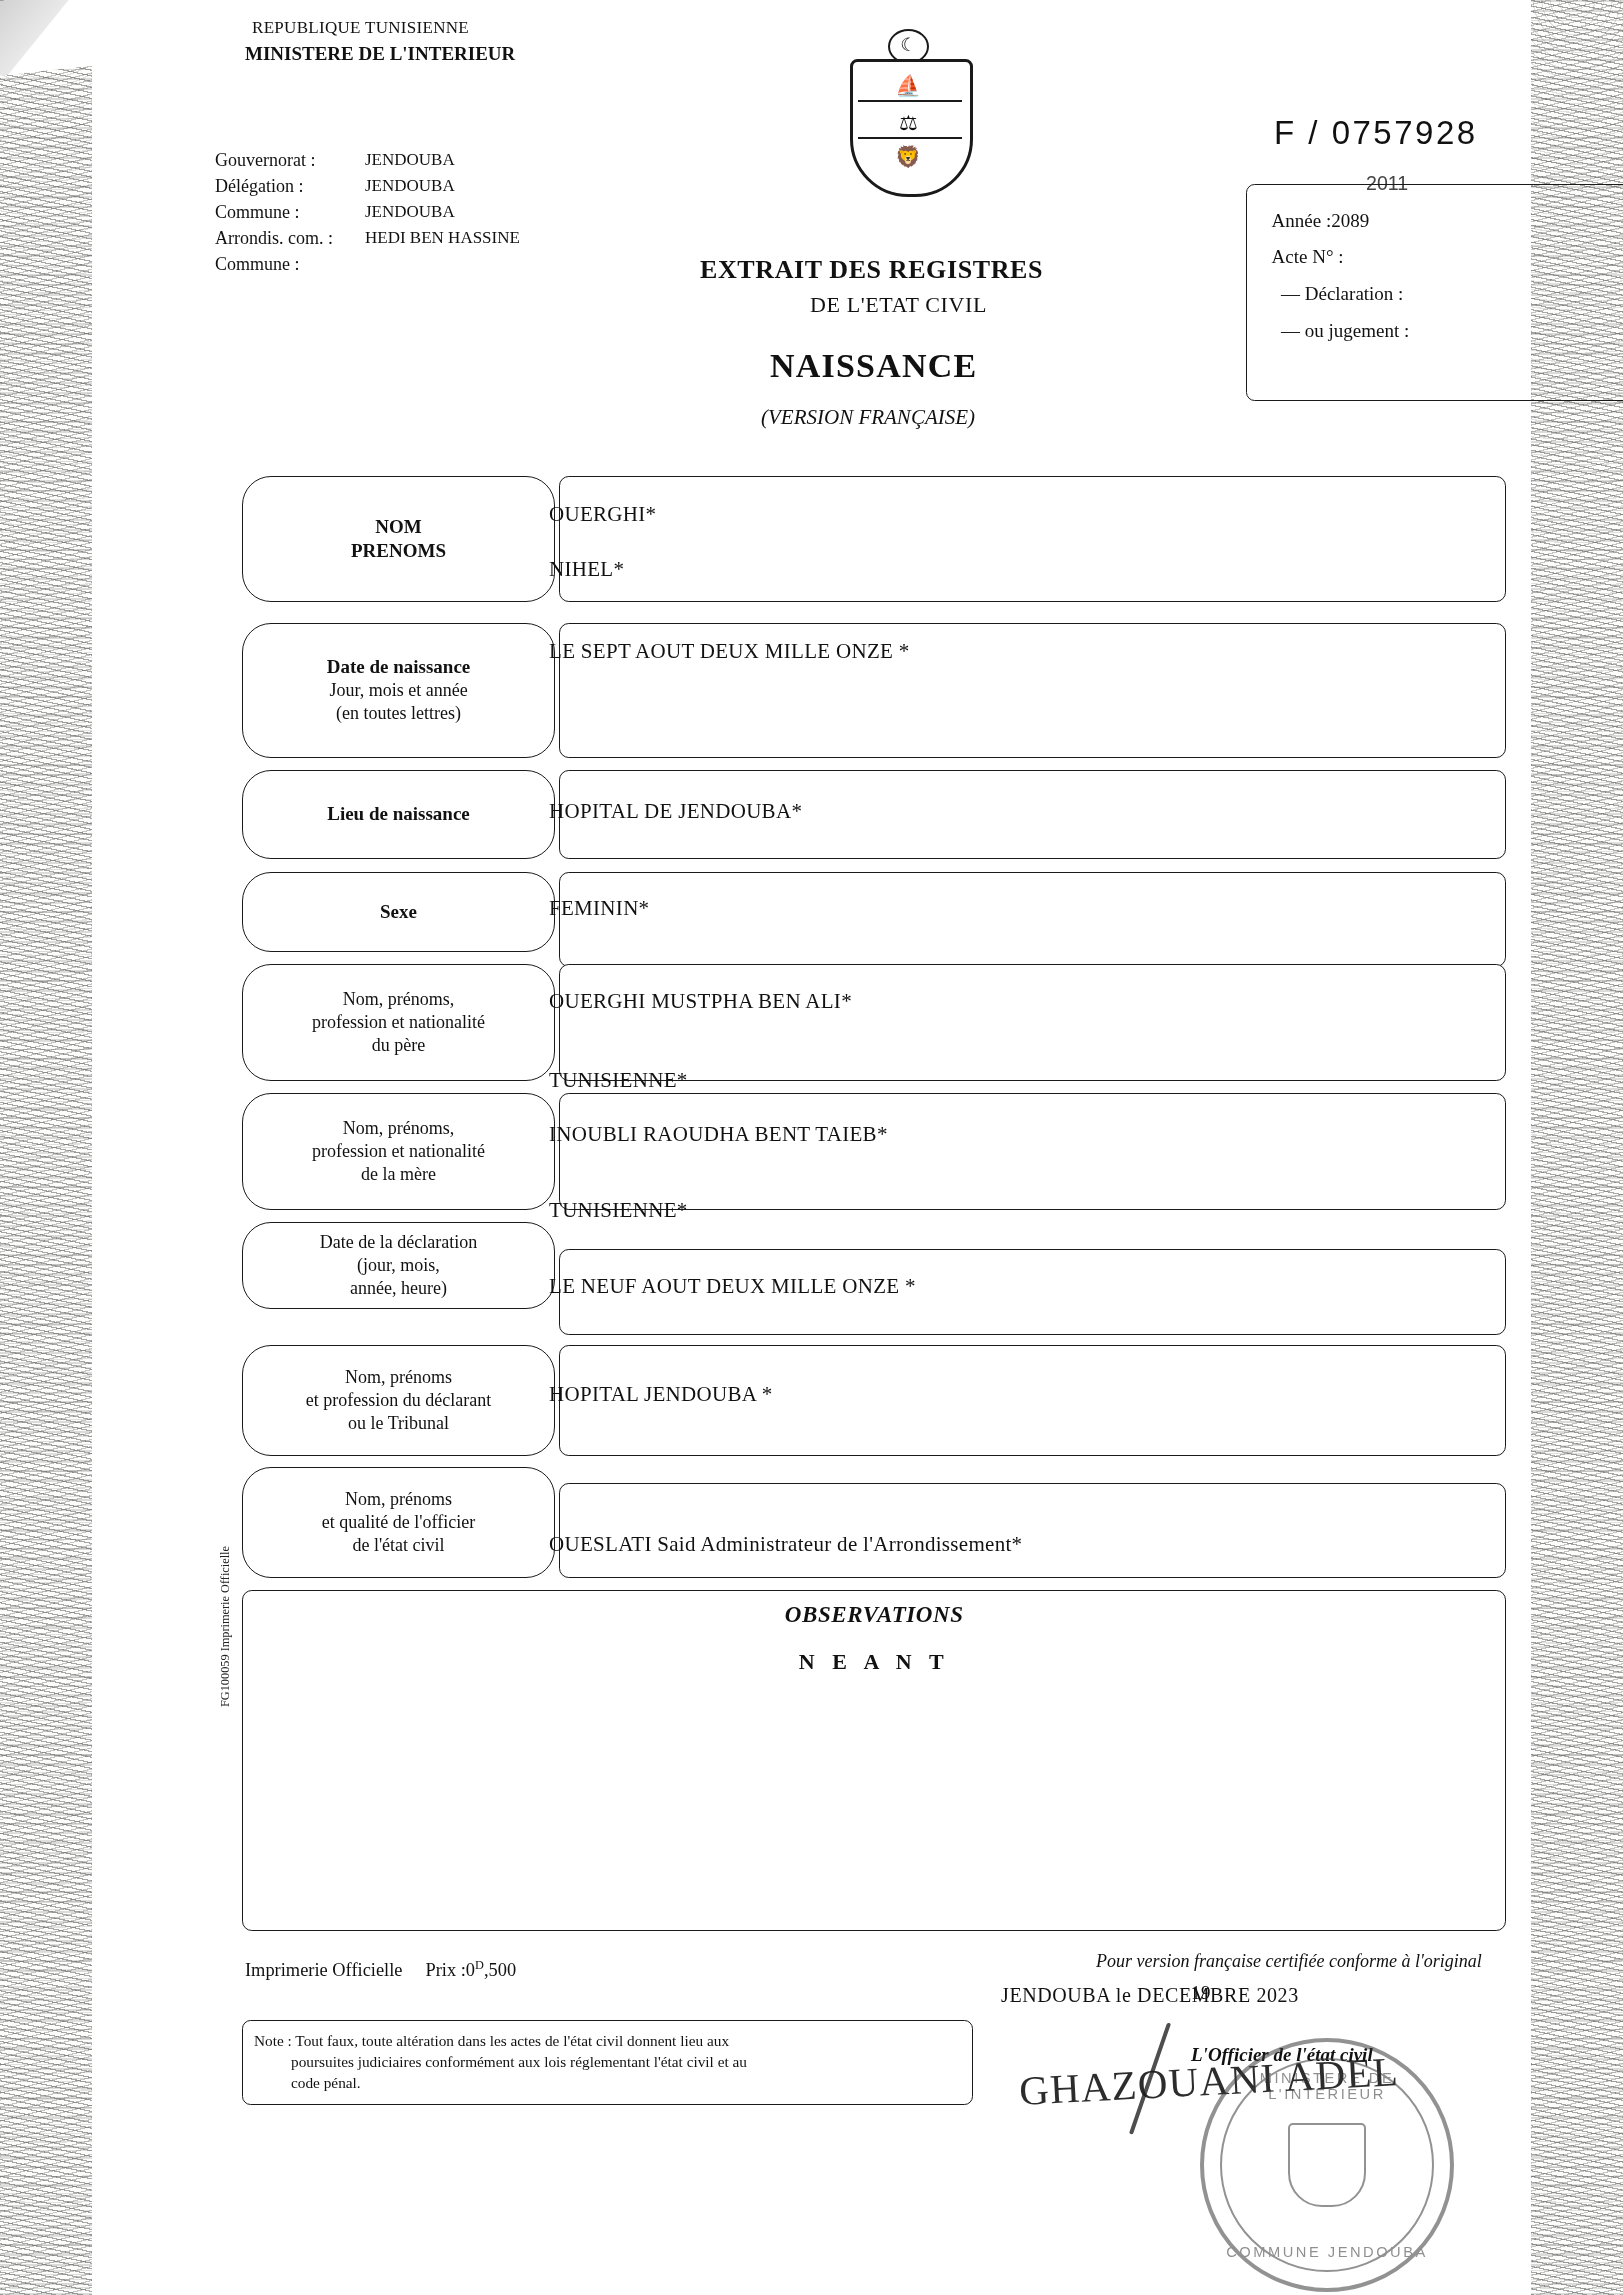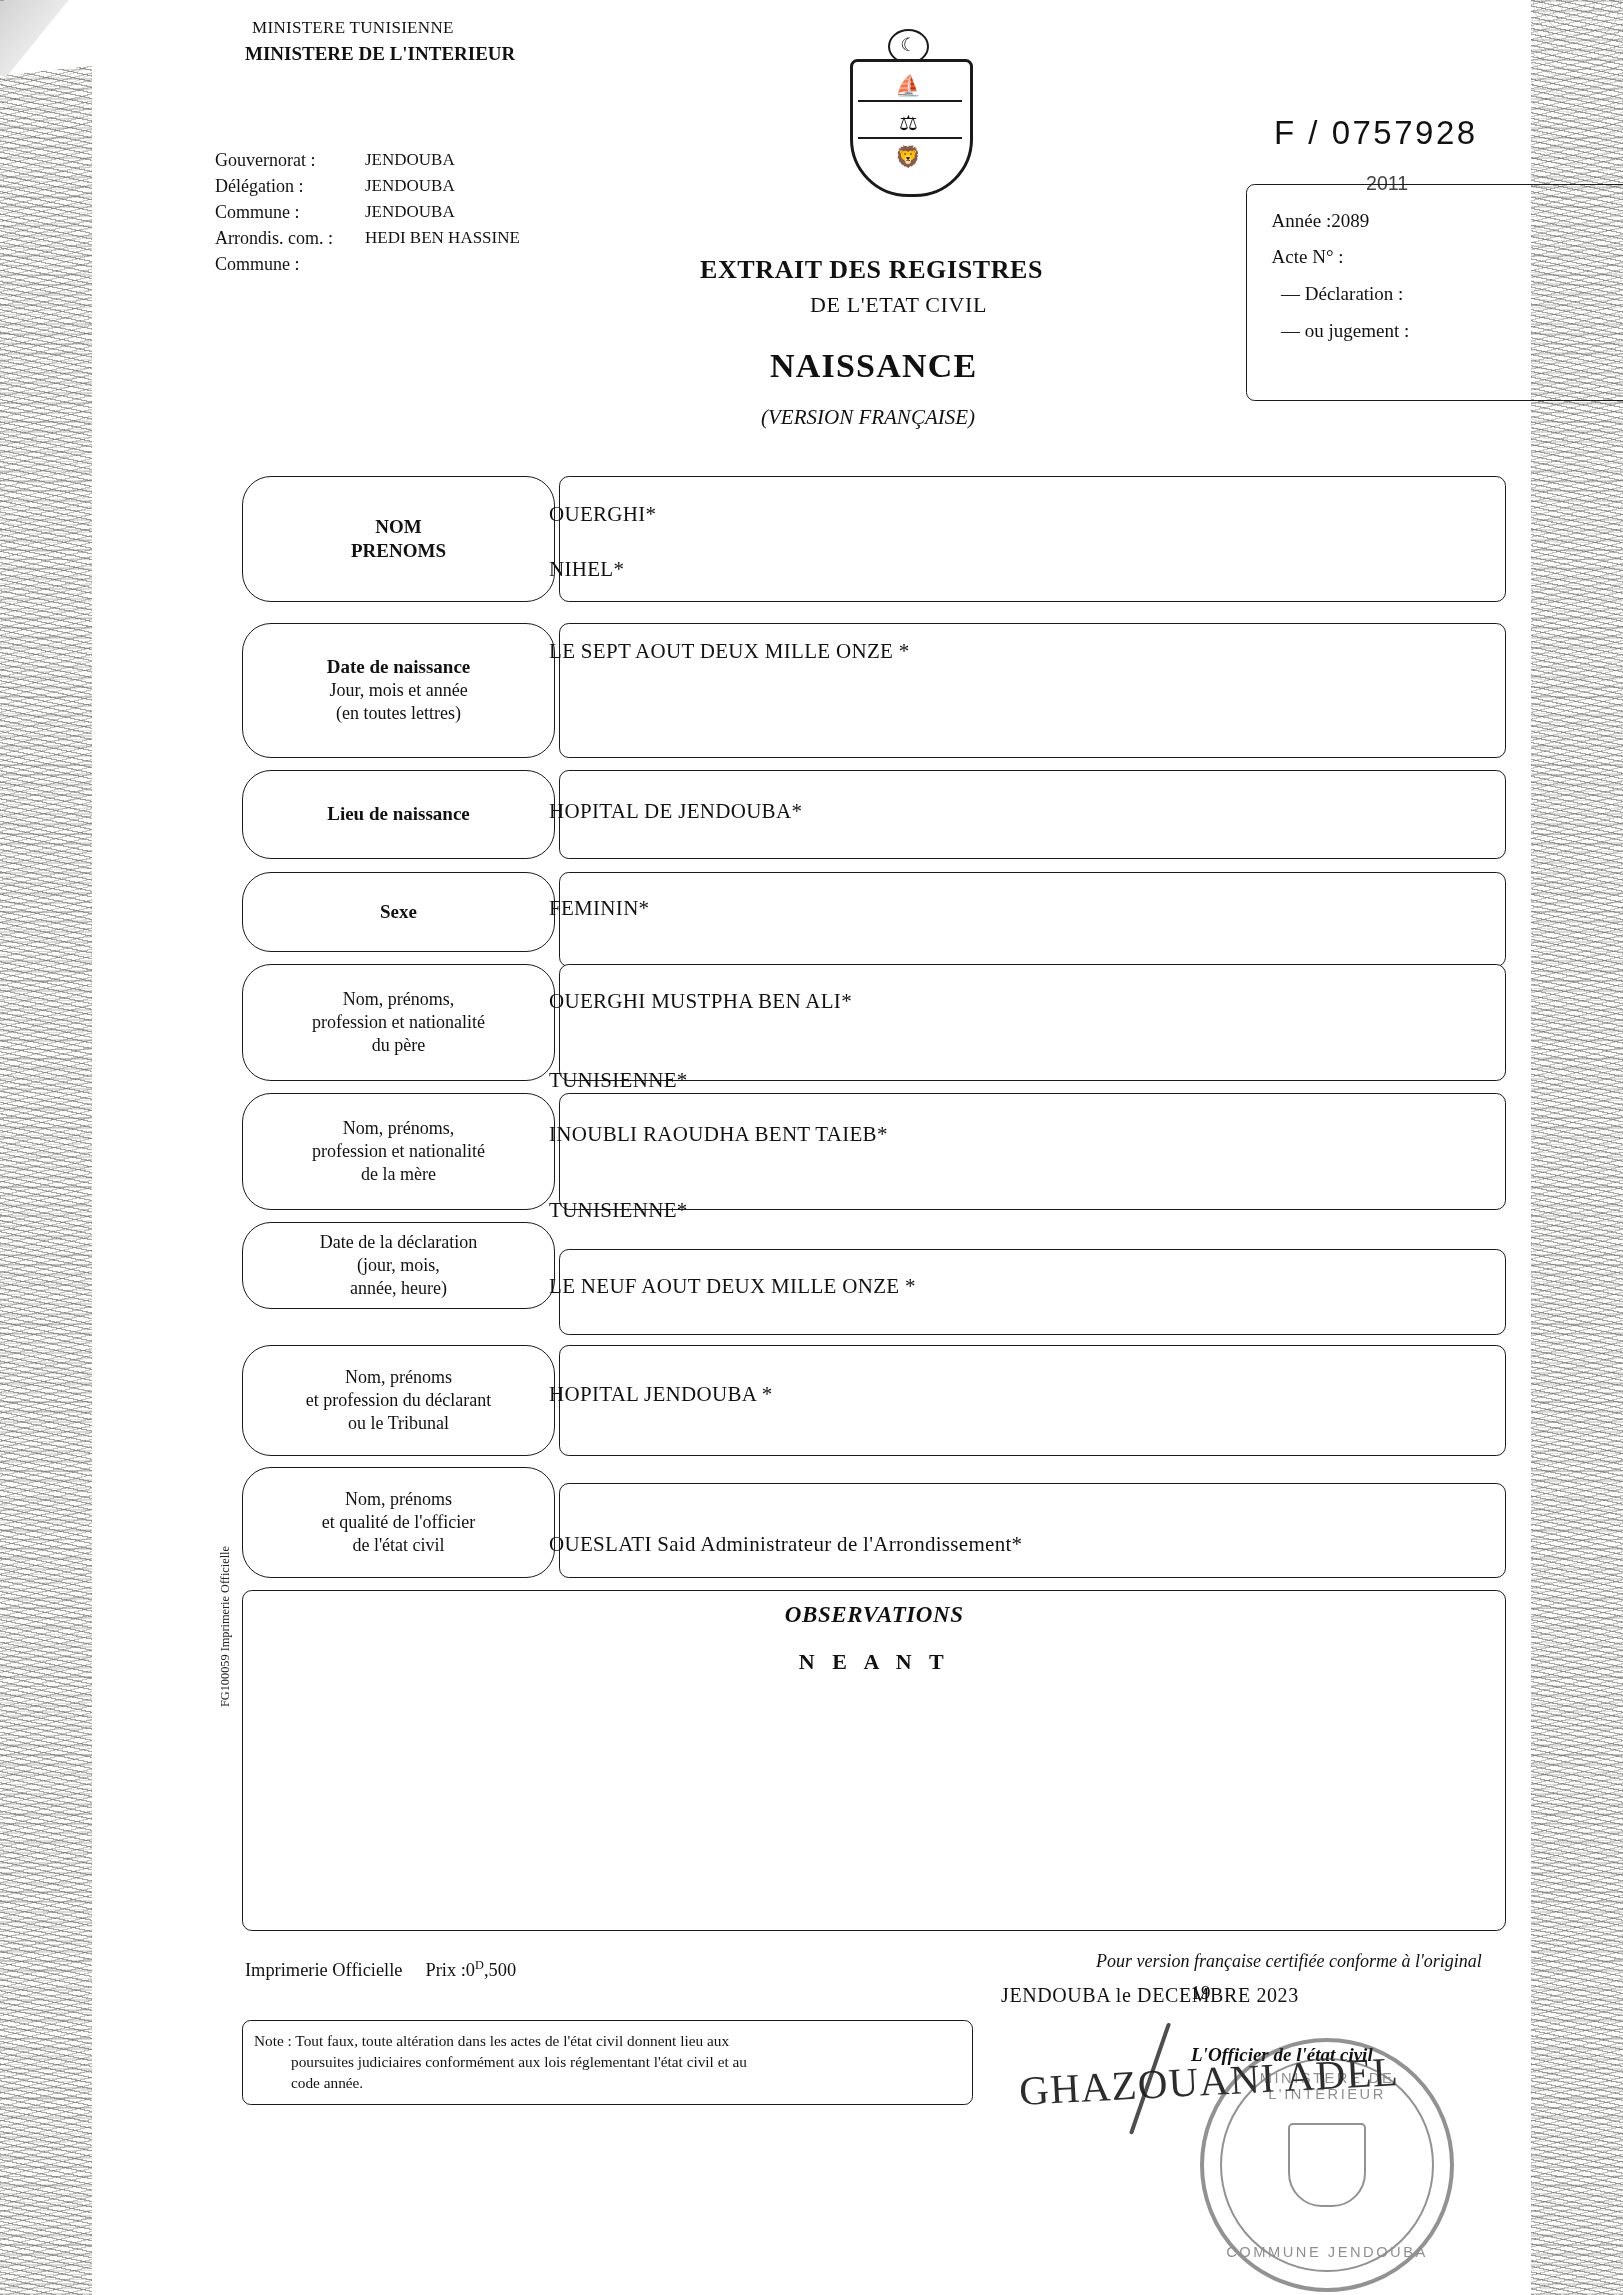--- a/index.html
+++ b/index.html
@@ -373,21 +373,21 @@
 
 <div id="page">
 
   <div class="guilloche left"></div>
   <div class="guilloche right"></div>
   <div class="page-edge"></div>
   <div class="corner-fold"></div>
 
   <div class="content">
 
-    <div class="hdr-republic">MINISTERE TUNISIENNE</div>
+    <div class="hdr-republic">REPUBLIQUE TUNISIENNE</div>
     <div class="hdr-ministry">MINISTERE DE L'INTERIEUR</div>
 
     <div class="loc-block">
       <div class="loc-row">
         <span class="loc-label">Gouvernorat :</span>
         <span class="loc-value">JENDOUBA</span>
       </div>
       <div class="loc-row">
         <span class="loc-label">Délégation :</span>
         <span class="loc-value">JENDOUBA</span>
@@ -543,20 +543,20 @@
 
     <div class="stamp">
       <div class="stamp-t top">MINISTERE DE L'INTERIEUR</div>
       <div class="stamp-mid"></div>
       <div class="stamp-t bot">COMMUNE JENDOUBA</div>
     </div>
 
     <div class="note">
       <span>Note : Tout faux, toute altération dans les actes de l'état civil donnent lieu aux</span>
       <span class="ind">poursuites judiciaires conformément aux lois réglementant l'état civil et au</span>
-      <span class="ind">code année.</span>
+      <span class="ind">code pénal.</span>
     </div>
 
     <div class="vertical-code">FG100059  Imprimerie Officielle</div>
 
   </div>
 </div>
 
 
 </body></html>

